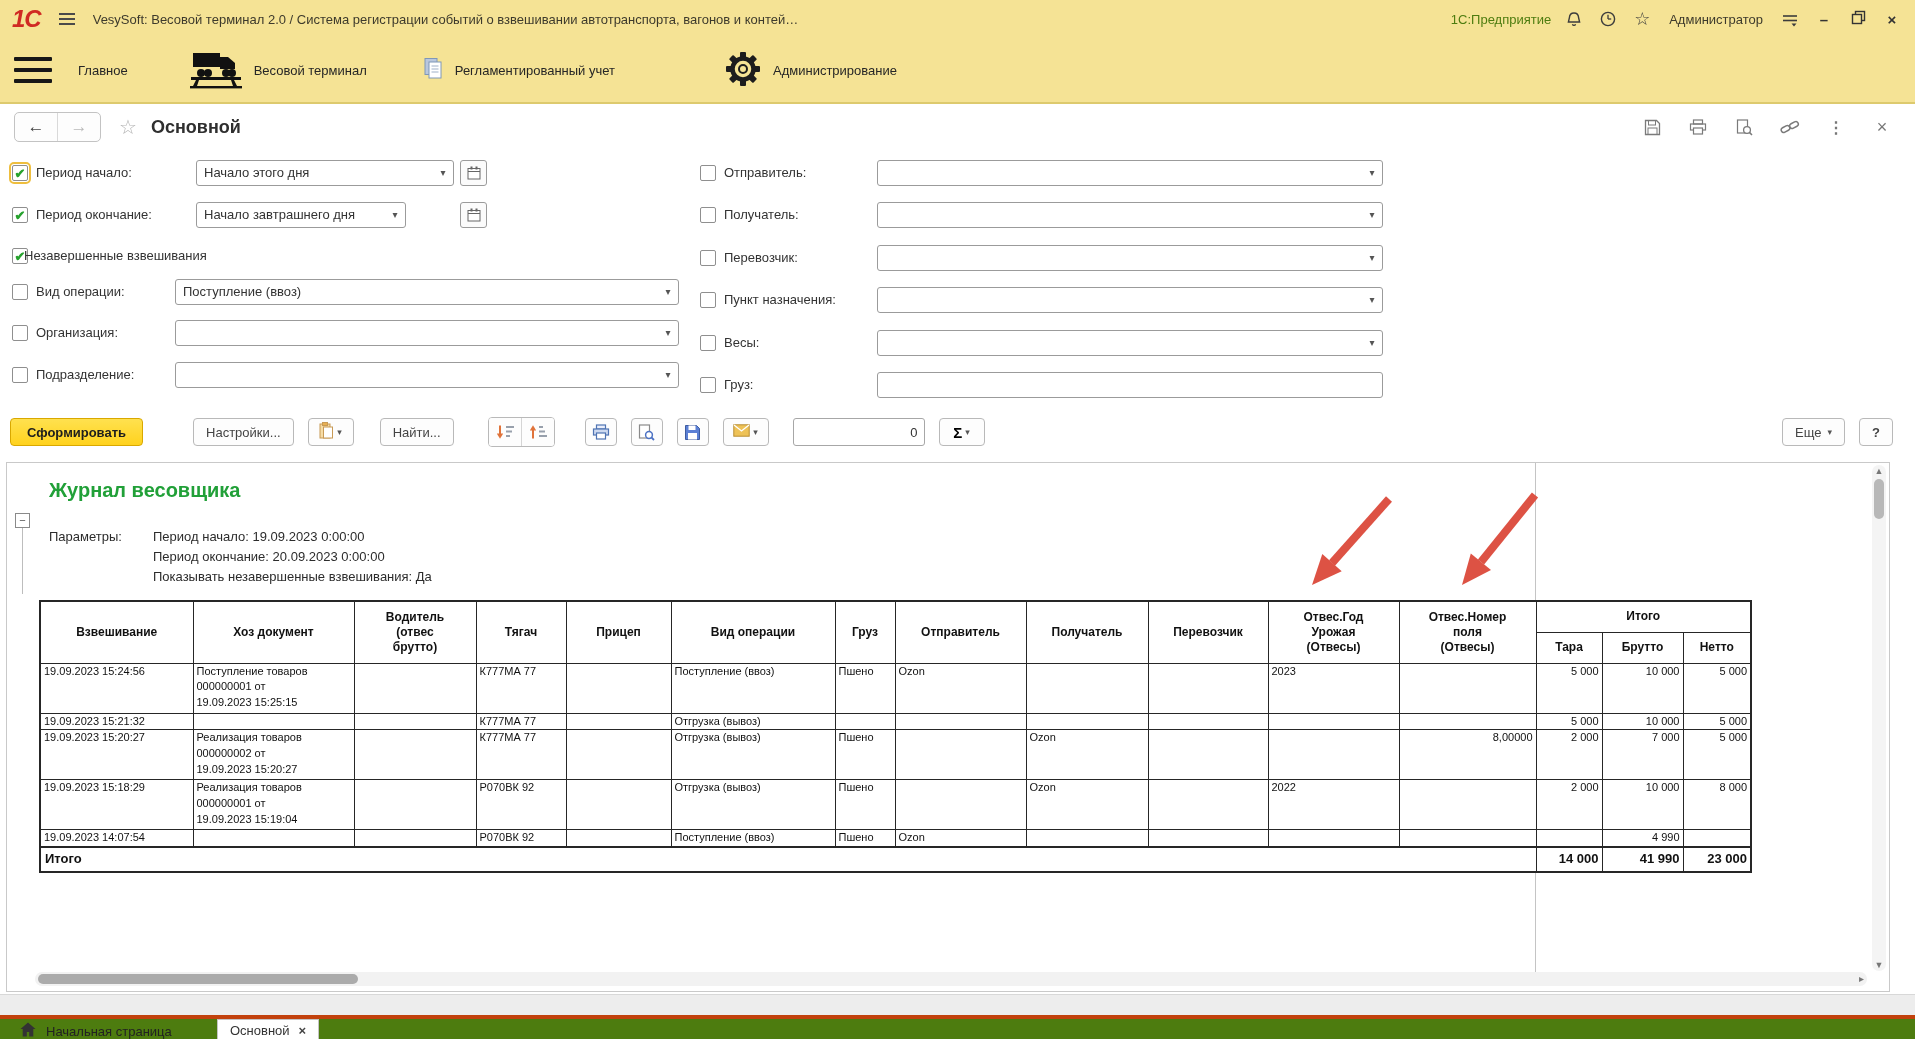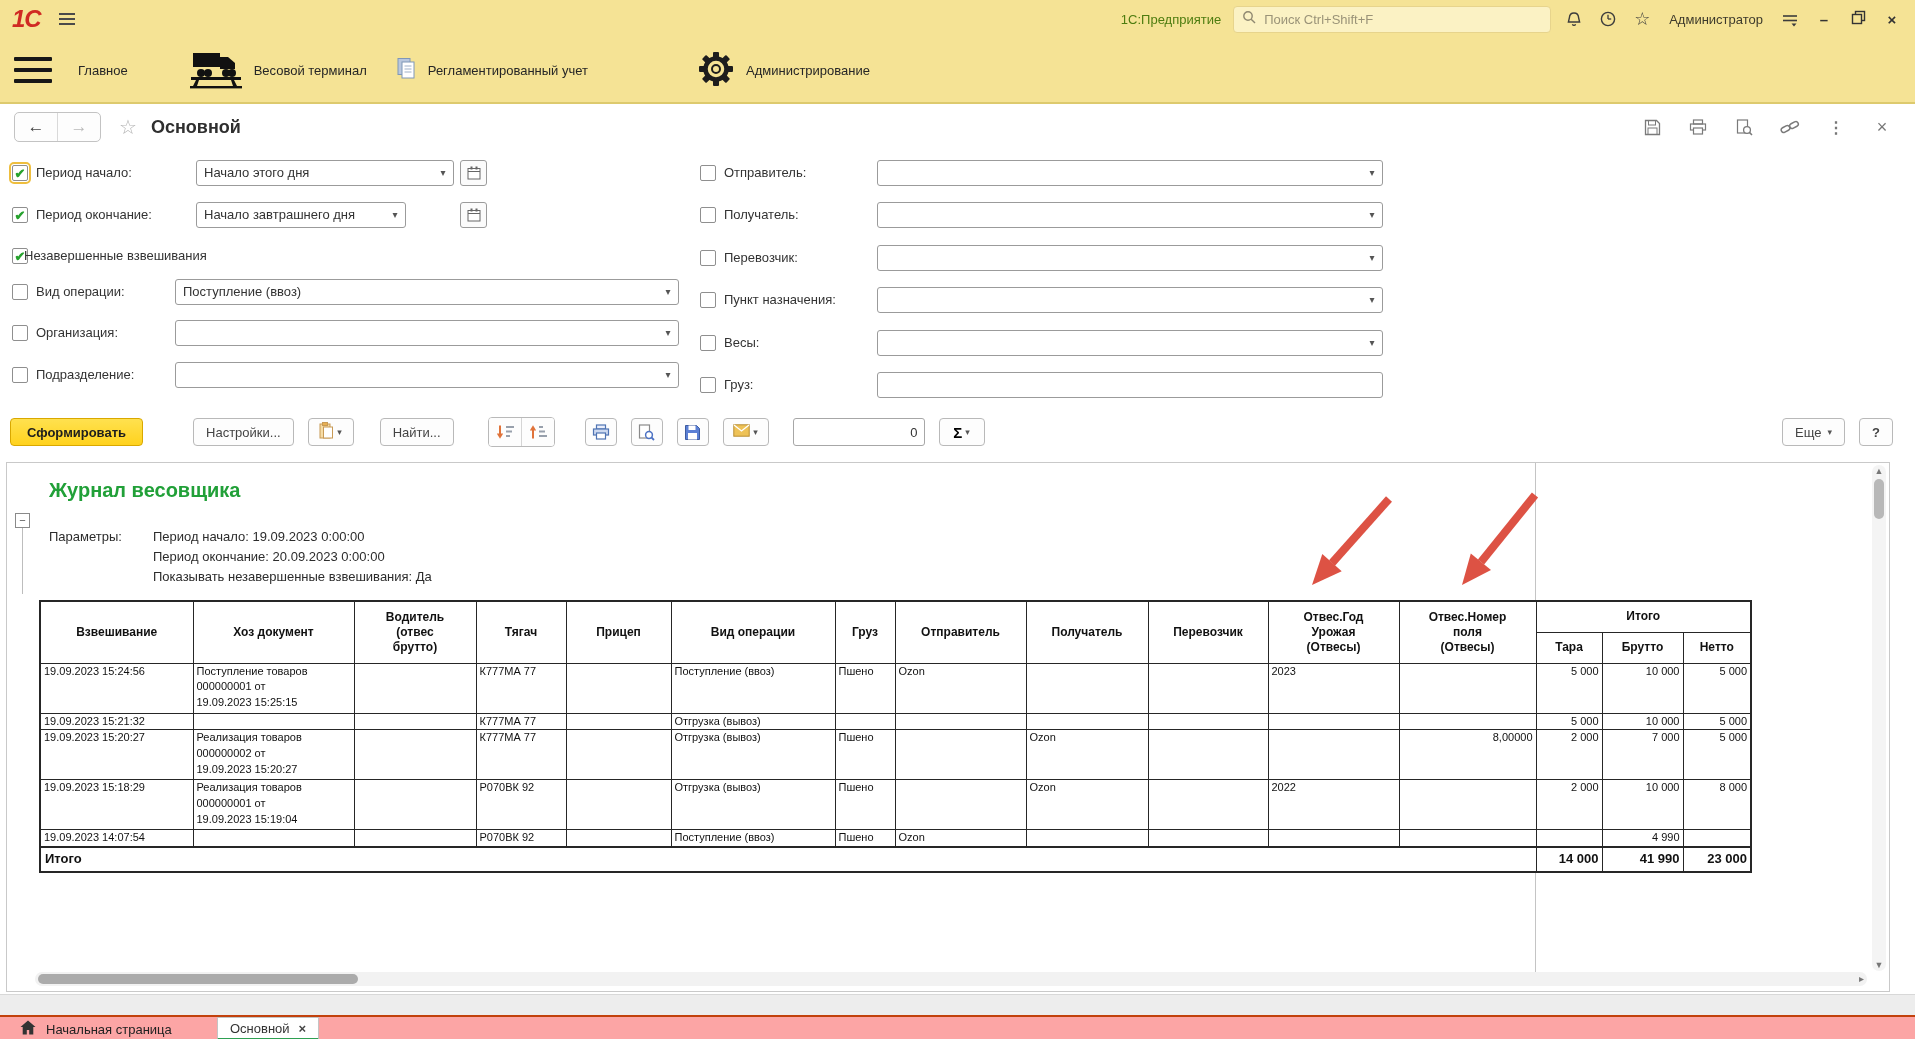--- a/index.html
+++ b/index.html
@@ -101,48 +101,40 @@
 
   .hscroll{position:absolute;left:28px;top:509px;width:1832px;height:14px;background:#f2f2f2;border-radius:7px}
   .hthumb{position:absolute;left:3px;top:2px;width:320px;height:10px;background:#ababab;border-radius:5px;cursor:pointer}
   .harrow{position:absolute;right:3px;top:0;font-size:10px;line-height:14px;color:#777;cursor:pointer}
   .vscroll{position:absolute;right:3px;top:2px;width:14px;height:506px;background:#f4f4f4;border-radius:7px}
   .vscroll .va{position:absolute;left:0;width:14px;text-align:center;font-size:9px;color:#777;cursor:pointer}
   .vthumb{position:absolute;left:2px;top:14px;width:10px;height:40px;background:#b8b8b8;border-radius:5px;cursor:pointer}
 
   
   .bottomstrip{position:absolute;left:0;top:994px;width:100%;height:21px;background:#ededed;border-top:1px solid #d8d8d8}
-  .tabbar{position:absolute;left:0;top:1015px;width:100%;height:24px;background:#fca5a5;border-top:2px solid #c2410c;box-sizing:border-box}
+  .tabbar{position:absolute;left:0;top:1015px;width:100%;height:24px;background:#4d7c0f;border-top:4px solid #c2410c;box-sizing:border-box}
   .hometab{position:absolute;left:10px;top:0;height:24px;display:flex;align-items:center;gap:10px;padding:0 10px;
            font-size:13px;color:#222;cursor:pointer}
   .tab{position:absolute;left:217px;top:0;height:24px;background:#fff;border:1px solid #c4c4c4;
        border-bottom:3px solid #2ea052;display:flex;align-items:center;gap:9px;padding:0 12px;font-size:13px;
        box-sizing:border-box;cursor:pointer}
   .tabx{font-size:13px;color:#444;cursor:pointer;font-weight:bold}
 </style>
 </head>
 <body>
 
 <div class="titlebar">
   <span class="logo1c">1С</span>
   <span class="tb-burger">
       <i></i>
       <i></i>
       <i></i>
     </span>
+  <span class="tb-title">VesySoft: Весовой терминал 2.0 / Система регистрации событий о взвешивании автотранспорта, вагонов и контей…</span>
   <span class="tb-platform">1С:Предприятие</span>
-  <div class="searchbox">
-    <span>
-      <svg width="14" height="14" viewBox="0 0 14 14">
-          <circle cx="6" cy="6" r="4.2" fill="none" stroke="#8f8870" stroke-width="1.4"></circle>
-          <line x1="9.2" y1="9.2" x2="13" y2="13" stroke="#8f8870" stroke-width="1.4"></line>
-        </svg>
-    </span>
-    <input placeholder="Поиск Ctrl+Shift+F" style="">
-  </div>
   <span class="tb-ico">
     <svg width="18" height="17" viewBox="0 0 18 17">
         <path d="M9 2c-2.8 0-4.4 1.8-4.6 4.6L3.4 11h11.2l-1-4.4C13.4 3.8 11.8 2 9 2z" fill="none" stroke="#3c3c3c" stroke-width="1.4"></path>
         <path d="M7.4 13.2a1.7 1.7 0 0 0 3.2 0" fill="none" stroke="#3c3c3c" stroke-width="1.3"></path>
       </svg>
   </span>
   <span class="tb-ico">
     <svg width="18" height="18" viewBox="0 0 18 18">
         <circle cx="9" cy="9" r="6.6" fill="none" stroke="#3c3c3c" stroke-width="1.4"></circle>
         <line x1="9" y1="9" x2="9" y2="4.8" stroke="#3c3c3c" stroke-width="1.3"></line>
@@ -170,21 +162,21 @@
 
 <div class="menubar">
   <span class="mm-burger">
       <i></i>
       <i></i>
       <i></i>
     </span>
   <div class="menu-item" style="margin-right:62px">
     <span class="menu-label">Главное</span>
   </div>
-  <div class="menu-item" style="margin-right:29px">
+  <div class="menu-item" style="margin-right:56px">
     <span>
       <svg width="52" height="40" viewBox="0 0 52 40">
         <rect x="3" y="4" width="27" height="14" fill="#111"></rect>
         <path d="M30 8h8l7 6v6H30z" fill="#111"></path>
         <circle cx="11" cy="24" r="4" fill="#111"></circle>
           <circle cx="18" cy="24" r="4" fill="#111"></circle>
         <circle cx="36" cy="24" r="4" fill="#111"></circle>
           <circle cx="42" cy="24" r="4" fill="#111"></circle>
         <rect x="1" y="28" width="50" height="3" fill="#111"></rect>
         <path d="M6 31l-3 6h4l2-6zM44 31l3 6h-4l-2-6z" fill="#111"></path>

